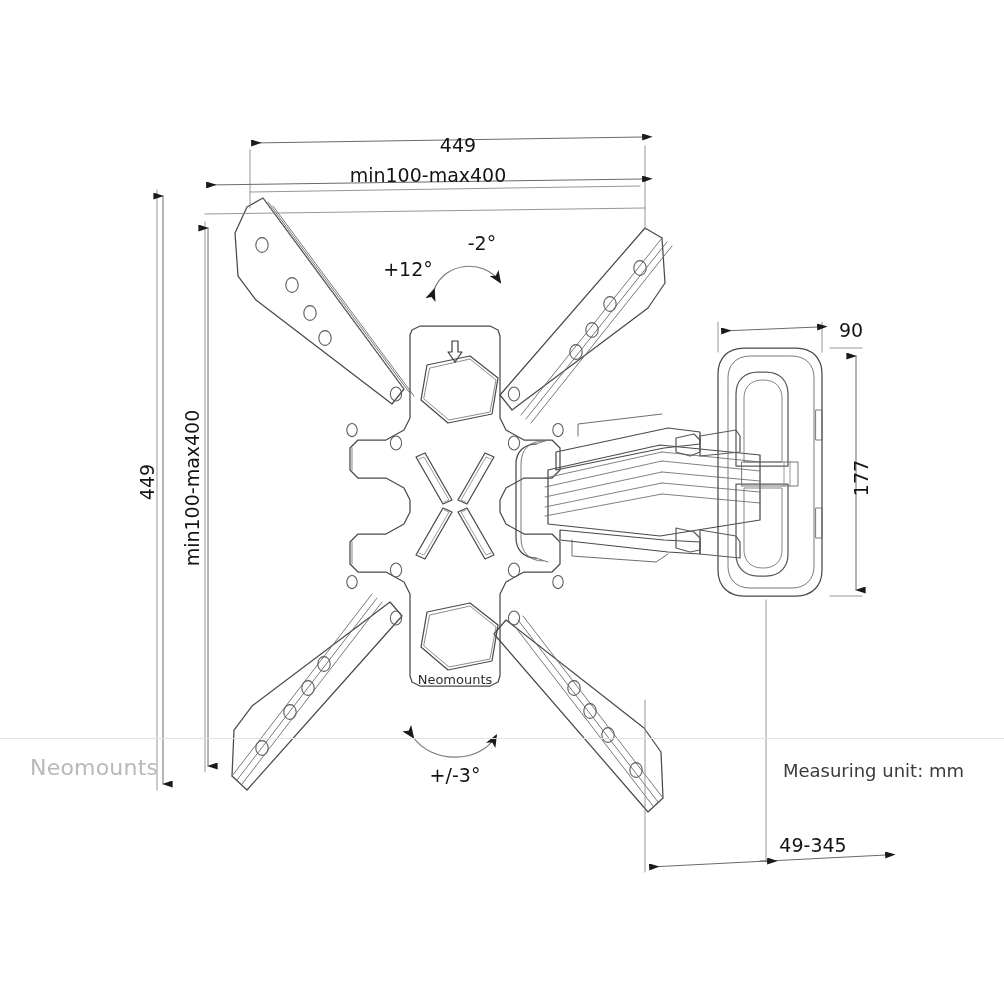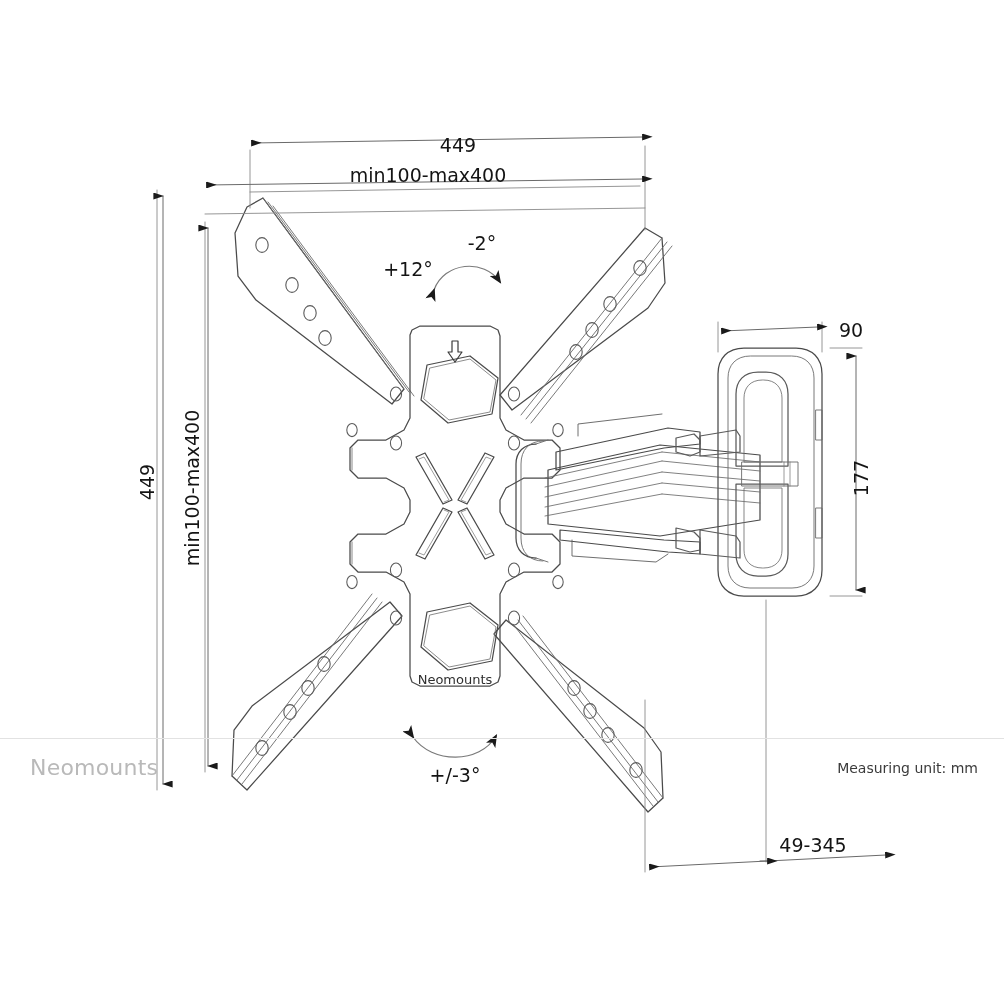--- a/index.html
+++ b/index.html
@@ -19,22 +19,22 @@
     box-sizing:border-box;
   }
   .brand{
     position:absolute;left:30px;top:16px;
     font-size:22px;letter-spacing:.2px;
     color:#b9b9b9;
     font-family:"DejaVu Sans","Liberation Sans",sans-serif;
     white-space:nowrap;
   }
   .unit{
-    position:absolute;right:26px;top:21px;
-    font-size:14px;color:#3b3b3b;white-space:nowrap;
+    position:absolute;right:40px;top:21px;
+    font-size:18px;color:#3b3b3b;white-space:nowrap;
   }
 </style>
 </head>
 <body>
 
 <div id="sheet">
 
   <svg id="drawing" viewBox="0 0 1004 1004">
     <defs>
       <marker id="ahL" viewBox="0 0 12 8" refX="11" refY="4" markerWidth="11" markerHeight="7" orient="auto-start-reverse">

